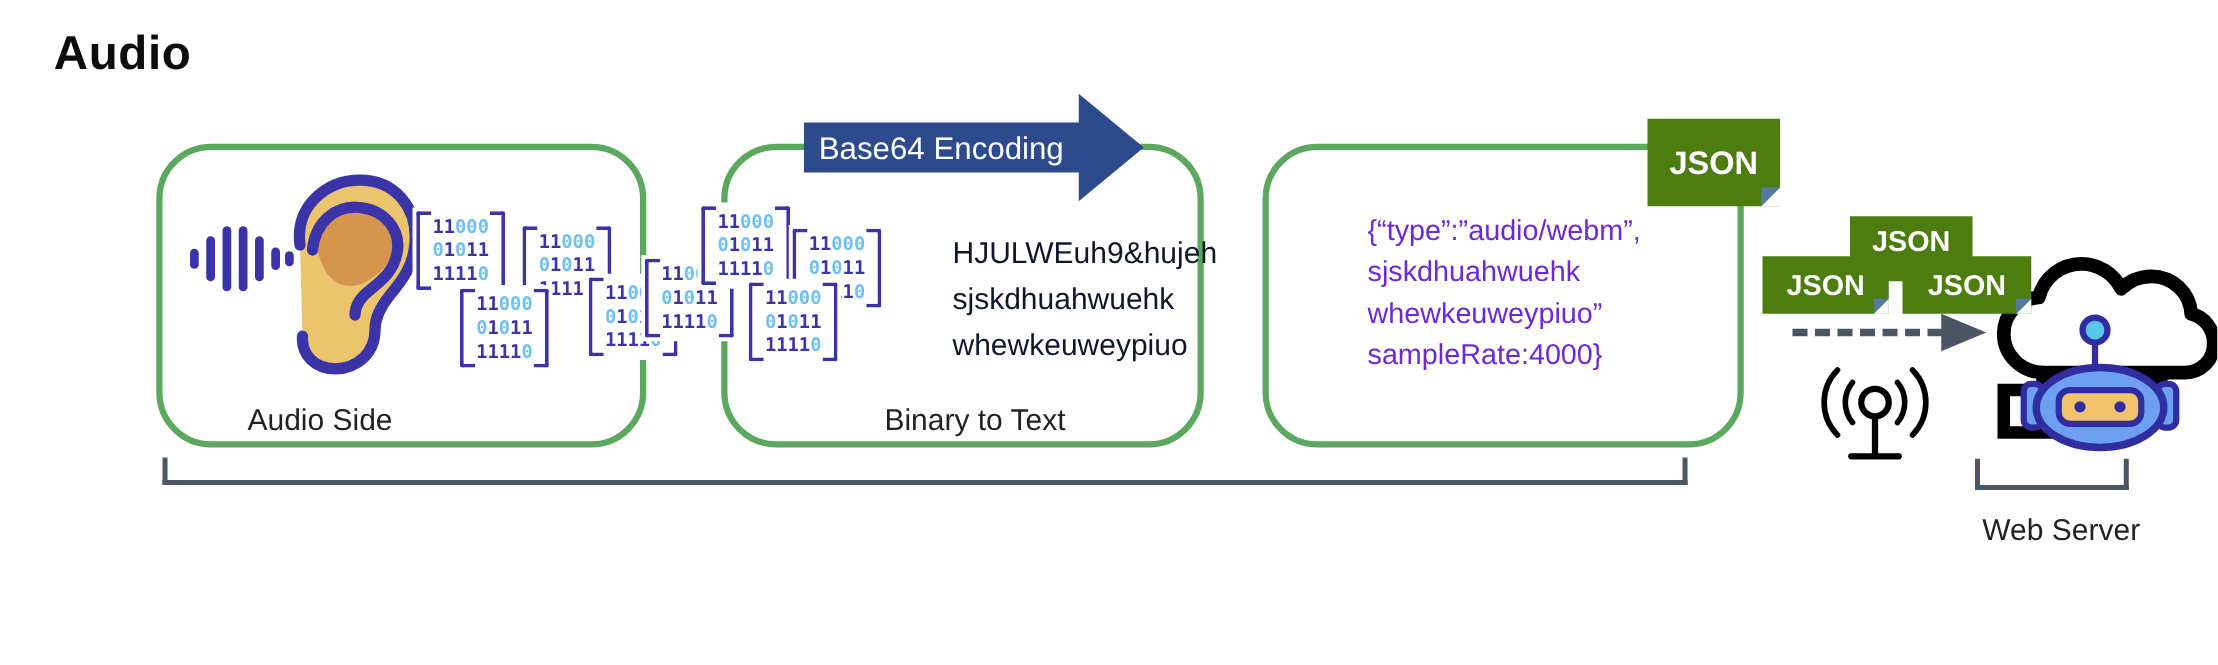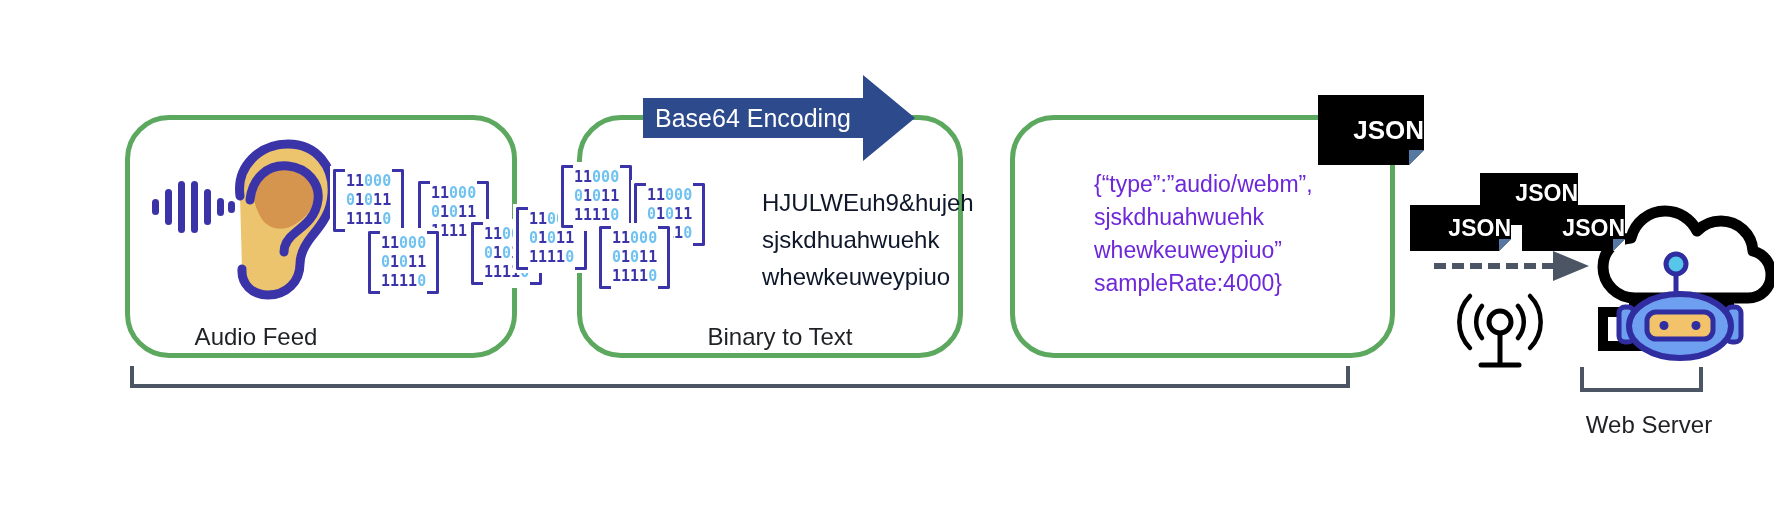--- a/index.html
+++ b/index.html
@@ -27,21 +27,21 @@
 
   
   .b64-arrow { position:absolute; left:643px; top:73px; z-index:3; }
   .b64-arrow text { font-family:"Liberation Sans", sans-serif; }
 
   
   .encoded-text { position:absolute; left:762px; top:184px; font-size:24px; line-height:37px; color:#0f172a; white-space:nowrap; }
   .payload-text { position:absolute; left:1094px; top:168px; font-size:23px; line-height:33px; color:#6d28d9; white-space:nowrap; }
 
   
-  .json-chip { position:absolute; background:#000000; color:#fff; font-weight:bold; text-align:right; }
+  .json-chip { position:absolute; background:#4d7c0f; color:#fff; font-weight:bold; text-align:center; }
   .fold { position:absolute; right:0; bottom:0; width:0; height:0; border-style:solid; }
   .fold-cut  { border-width:0 0 15px 15px; border-color:transparent transparent #ffffff transparent; }
   .fold-flap { border-width:15px 15px 0 0; border-color:#5679a4 transparent transparent transparent; }
   .json-tab { left:1318px; top:95px; width:106px; height:70px; font-size:26px; line-height:70px; z-index:4; }
   .pkt { font-size:23px; z-index:4; }
   .pkt-top   { left:1480px; top:173px; width:98px;  height:52px; line-height:40px; z-index:3; }
   .pkt-left  { left:1410px; top:205px; width:101px; height:46px; line-height:46px; }
   .pkt-right { left:1522px; top:205px; width:103px; height:46px; line-height:46px; }
   .pkt .fold-cut  { border-width:0 0 12px 12px; }
   .pkt .fold-flap { border-width:12px 12px 0 0; }
@@ -56,23 +56,24 @@
   .bracket-server { left:1580px; top:367px; width:123px; height:25px; }
   .bracket-label { position:absolute; text-align:center; font-size:24px; line-height:29px; color:#1f2125; transform:translateX(-50%); white-space:nowrap; }
 
   .icon-svg { position:absolute; }
 </style>
 </head>
 <body>
 
 <div class="canvas">
 
+  <div class="page-title">Audio</div>
 
   <div class="gbox box1">
-    <div class="box-label" style="left:126px; top:203px;">Audio Feed</div>
+    <div class="box-label" style="left:126px; top:203px;">Audio Side</div>
   </div>
   <div class="gbox box2">
     <div class="box-label" style="left:198px; top:203px;">Binary to Text</div>
   </div>
   <div class="gbox box3"></div>
 
   <svg class="icon-svg" style="left:148px; top:128px; z-index:2;" width="210" height="178" viewBox="0 0 210 178">
     <g fill="#3a34a8">
       <rect x="4" y="71" width="7" height="16" rx="3.5"></rect>
       <rect x="17" y="61" width="7" height="36" rx="3.5"></rect>

